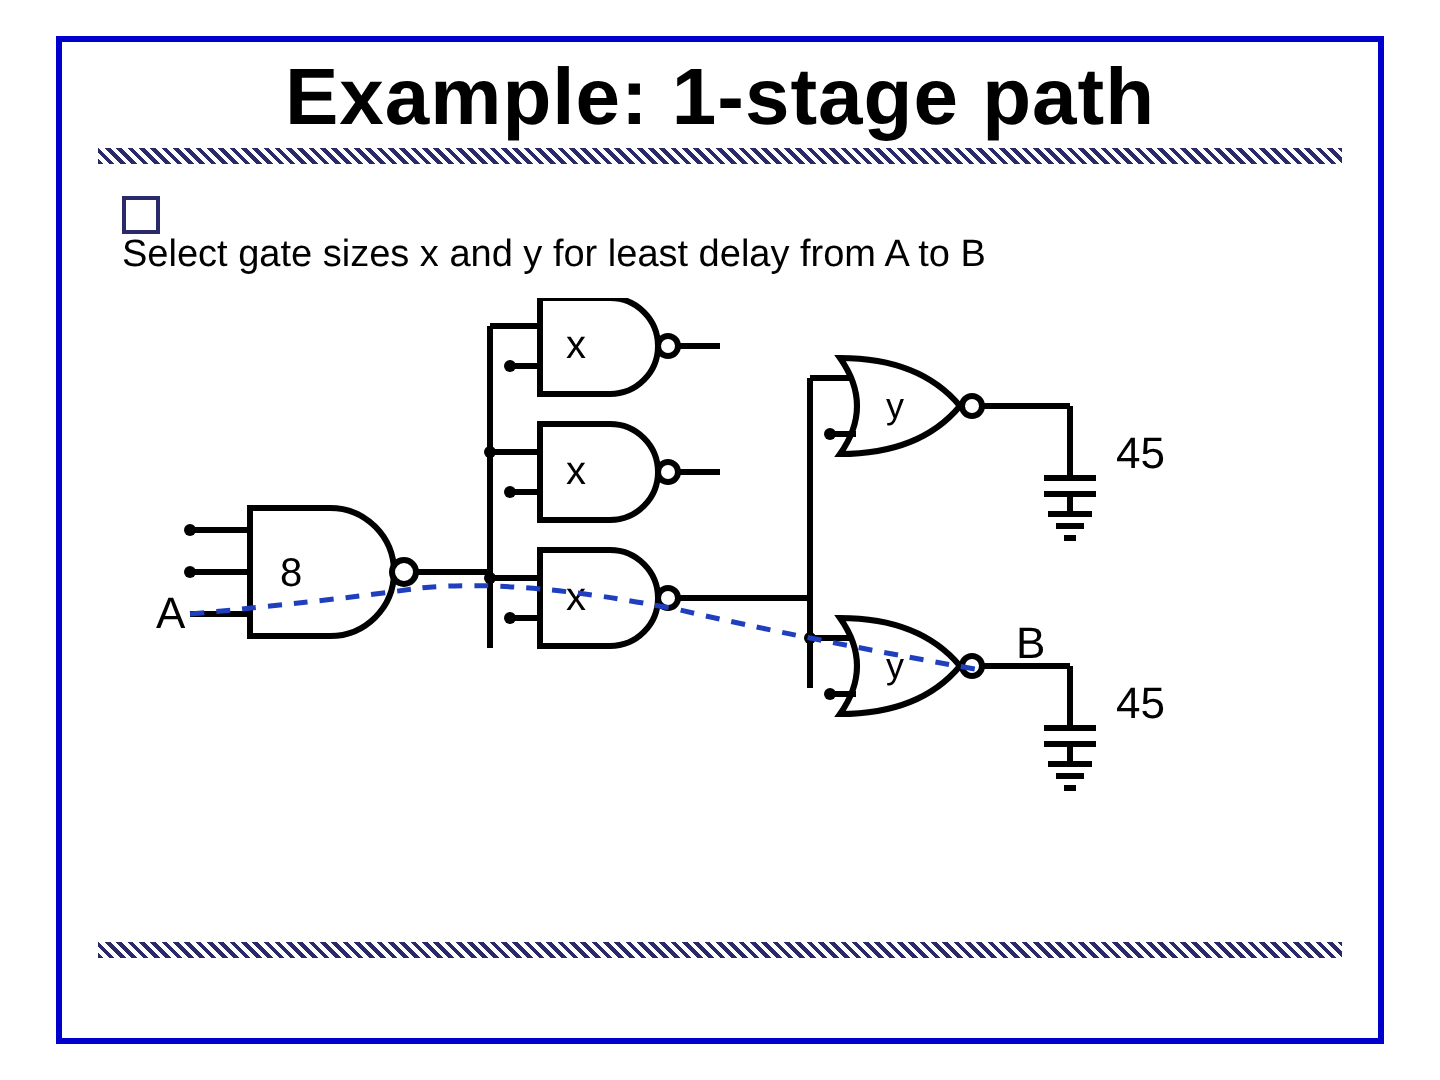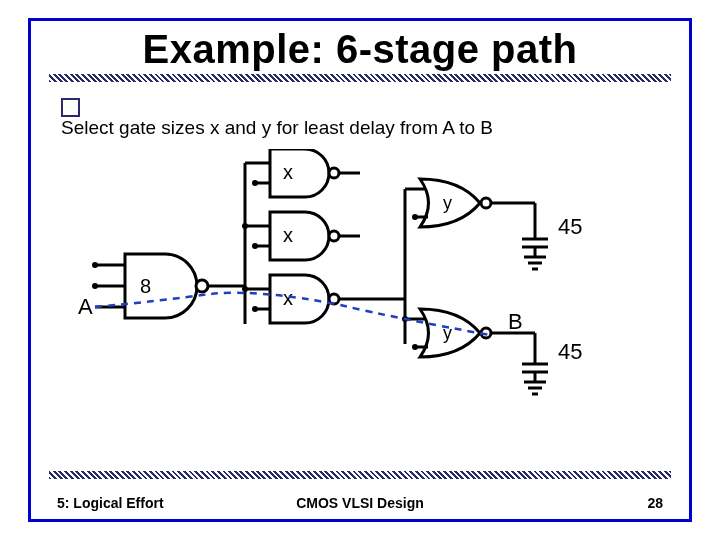--- a/index.html
+++ b/index.html
@@ -84,21 +84,21 @@
     left: 0;
     right: 0;
     text-align: center;
   }
 </style>
 </head>
 <body>
 
 <div class="slide">
   <div class="frame">
-    <div class="title">Example: 6-stage path</div>
+    <div class="title">Example: 1-stage path</div>
     <div class="hr-dotted"></div>
 
     <div class="bullet-row">
       <div class="checkbox"></div>
       <div>Select gate sizes x and y for least delay from A to B</div>
     </div>
 
     <div class="diagram-wrap">
       <svg width="580" height="280" viewBox="0 0 580 280">
 
@@ -199,19 +199,14 @@
           <line x1="458" y1="239" x2="472" y2="239" stroke="#000" stroke-width="3"></line>
           <line x1="462" y1="245" x2="468" y2="245" stroke="#000" stroke-width="3"></line>
           <text x="488" y="210" font-size="22" font-family="Arial">45</text>
         </g>
 
         <path d="M25 158 Q90 152 140 145 Q190 140 270 156 Q330 170 420 186" fill="none" stroke="#1f3fbf" stroke-width="2.5" stroke-dasharray="7 6"></path>
       </svg>
     </div>
 
     <div class="hr-dotted bottom"></div>
-    <div class="footer">
-      <span>5: Logical Effort</span>
-      <span class="center">CMOS VLSI Design</span>
-      <span>28</span>
-    </div>
   </div>
 </div>
 
 </body></html>

